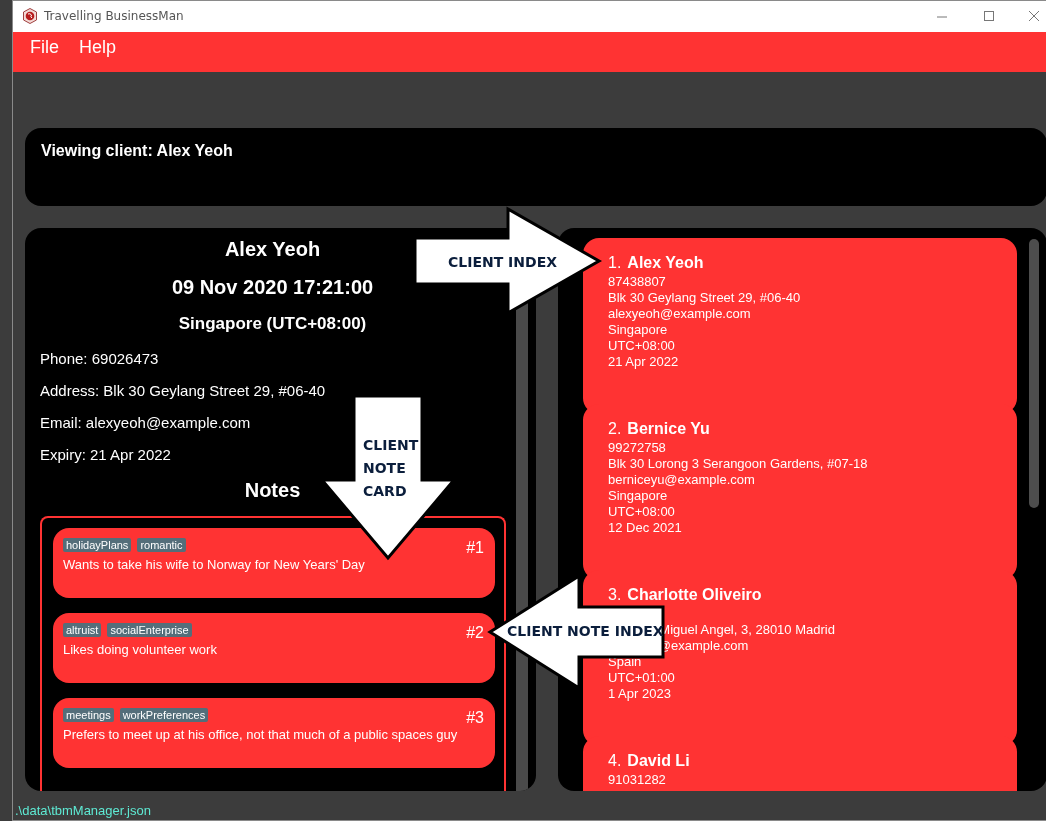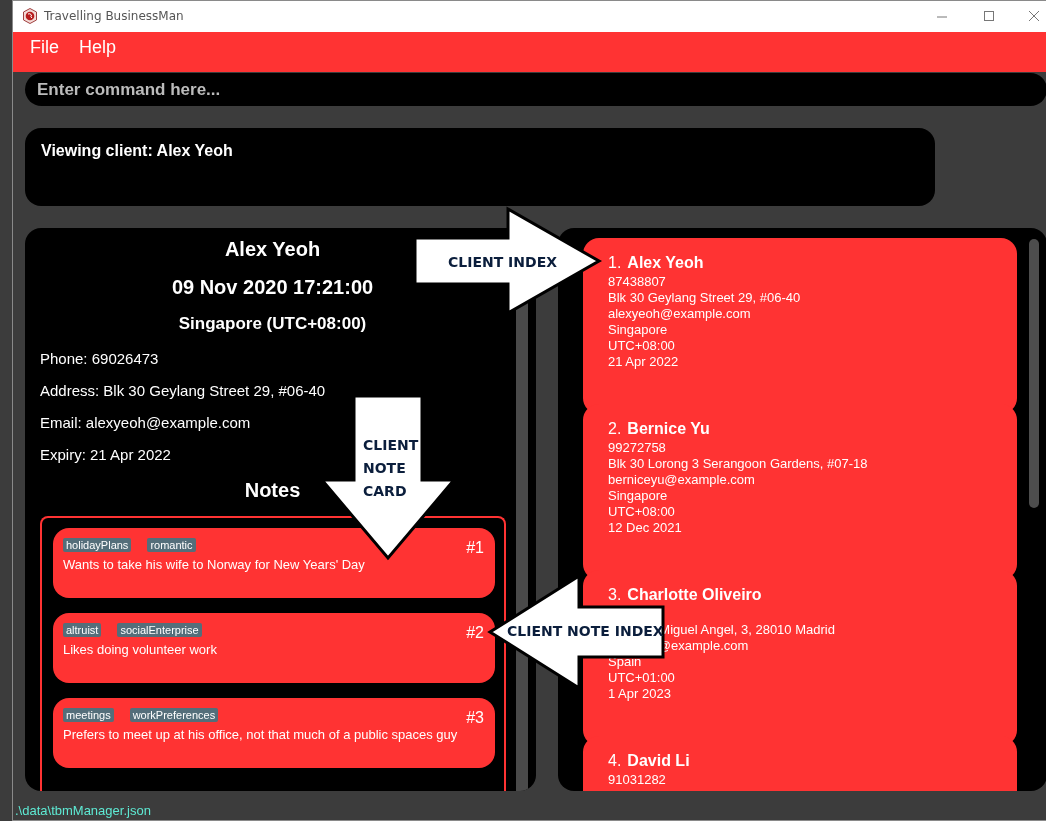--- a/index.html
+++ b/index.html
@@ -9,32 +9,32 @@
   .titlebar .app-icon { position: absolute; left: 9px; top: 7px; width: 16px; height: 16px; }
   .titlebar .title { position: absolute; left: 31px; top: 8px; font-size: 12px; color: #555; font-family: "DejaVu Sans", sans-serif; }
   .win-btn { position: absolute; top: 0; width: 46px; height: 31px; display: flex; align-items: center; justify-content: center; color: #666; }
   .win-min { left: 906px; } .win-max { left: 953px; } .win-close { left: 998px; }
   .menubar { position: absolute; left: 0; top: 31px; width: 1044px; height: 40px; background: #ff3333; }
   .menu-item { position: absolute; top: 5px; font-size: 18px; color: #fff; }
   .menu-file { left: 17px; } .menu-help { left: 66px; }
   .command-box { position: absolute; left: 12px; top: 72px; width: 1022px; height: 33px; background: #000; border-radius: 17px; }
   .command-box input { width: 100%; height: 100%; background: transparent; border: none; outline: none; padding-left: 12px; font-family: "Liberation Sans", sans-serif; font-weight: bold; font-size: 17px; color: #bbb; }
   .command-box input::placeholder { color: #bbb; }
-  .result-box { position: absolute; left: 12px; top: 127px; width: 910px; height: 78px; background: #000; border-radius: 16px; }
+  .result-box { position: absolute; left: 12px; top: 127px; width: 1022px; height: 78px; background: #000; border-radius: 16px; }
   .result-text { position: absolute; left: 16px; top: 14px; font-size: 16px; font-weight: bold; color: #fff; }
   .left-panel { position: absolute; left: 12px; top: 227px; width: 511px; height: 563px; background: #000; border-radius: 16px; overflow: hidden; }
   .left-scroll { position: absolute; left: 491px; top: 75px; width: 12px; height: 488px; background: #4a4a4a; }
   .lp-name { position: absolute; left: 0; width: 495px; top: 10px; text-align: center; font-size: 20px; font-weight: bold; color: #fff; }
   .lp-time { position: absolute; left: 0; width: 495px; top: 48px; text-align: center; font-size: 20px; font-weight: bold; color: #fff; }
   .lp-zone { position: absolute; left: 0; width: 495px; top: 86px; text-align: center; font-size: 17px; font-weight: bold; color: #fff; }
   .lp-field { position: absolute; left: 15px; font-size: 15px; color: #fff; }
   .lp-notes-title { position: absolute; left: 0; width: 495px; top: 251px; text-align: center; font-size: 20px; font-weight: bold; color: #fff; }
   .notes-box { position: absolute; left: 15px; top: 288px; width: 466px; height: 290px; border: 2px solid #ff3333; border-bottom: none; border-radius: 8px 8px 0 0; }
   .note-card { position: absolute; left: 11px; width: 442px; height: 70px; background: #ff3333; border-radius: 16px; }
-  .note-tags { position: absolute; left: 10px; top: 10px; display: flex; gap: 16px; }
+  .note-tags { position: absolute; left: 10px; top: 10px; display: flex; gap: 6px; }
   .tag { background: #546e7a; color: #fff; font-size: 11px; padding: 1px 3px; border-radius: 2px; }
   .note-text { position: absolute; left: 10px; top: 29px; font-size: 13px; color: #fff; }
   .note-index { position: absolute; right: 11px; top: 11px; font-size: 16px; color: #fff; }
   .right-panel { position: absolute; left: 545px; top: 227px; width: 489px; height: 563px; background: #000; border-radius: 16px; overflow: hidden; }
   .right-scroll { position: absolute; left: 471px; top: 11px; width: 10px; height: 269px; background: #4d4d4d; border-radius: 5px; }
   .client-card { position: absolute; left: 25px; width: 434px; height: 176px; background: #ff3333; border-radius: 16px; }
   .cc-head { position: absolute; left: 25px; top: 16px; font-size: 16px; color: #fff; }
   .cc-head .idx { font-weight: normal; margin-right: 6px; }
   .cc-head .nm { font-weight: bold; }
   .cc-lines { position: absolute; left: 25px; top: 36px; font-size: 13px; line-height: 16px; color: #fff; }
@@ -68,23 +68,20 @@
           <path d="M0 0 L10 10 M10 0 L0 10" stroke="#777" stroke-width="1"></path>
         </svg>
     </div>
   </div>
 
   <div class="menubar">
     <span class="menu-item menu-file">File</span>
     <span class="menu-item menu-help">Help</span>
   </div>
 
-  <div class="command-box">
-    <input type="text" placeholder="Enter command here..." style="">
-  </div>
 
   <div class="result-box">
     <div class="result-text">Viewing client: Alex Yeoh</div>
   </div>
 
   <div class="left-panel">
     <div class="lp-name">Alex Yeoh</div>
     <div class="lp-time">09 Nov 2020 17:21:00</div>
     <div class="lp-zone">Singapore (UTC+08:00)</div>
     <div class="lp-field" style="top:122px">Phone: 69026473</div>

